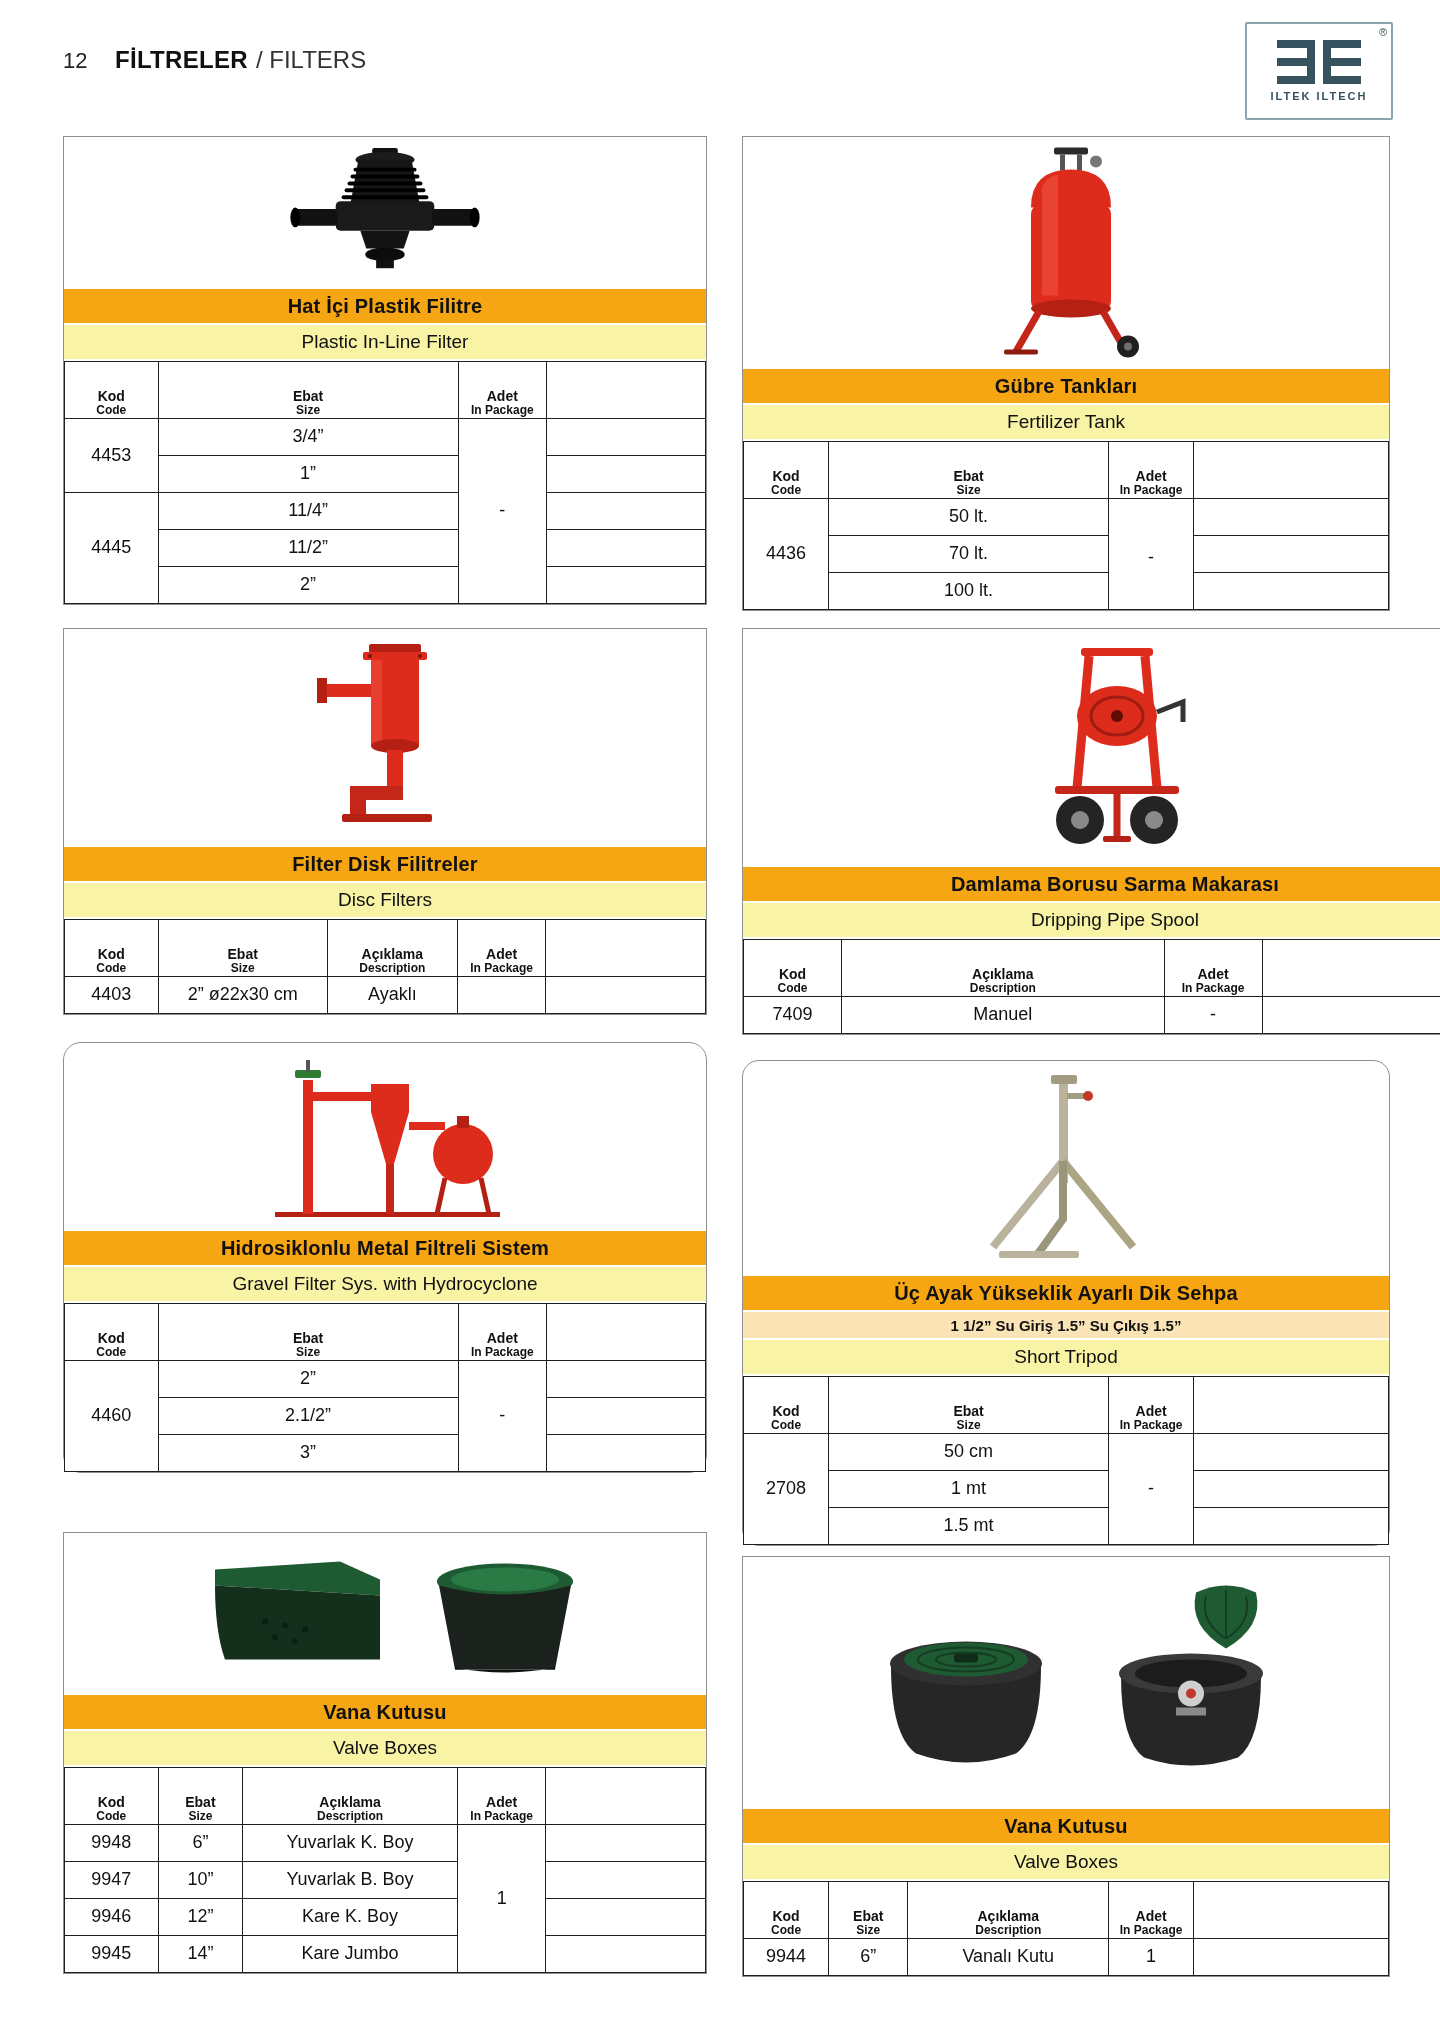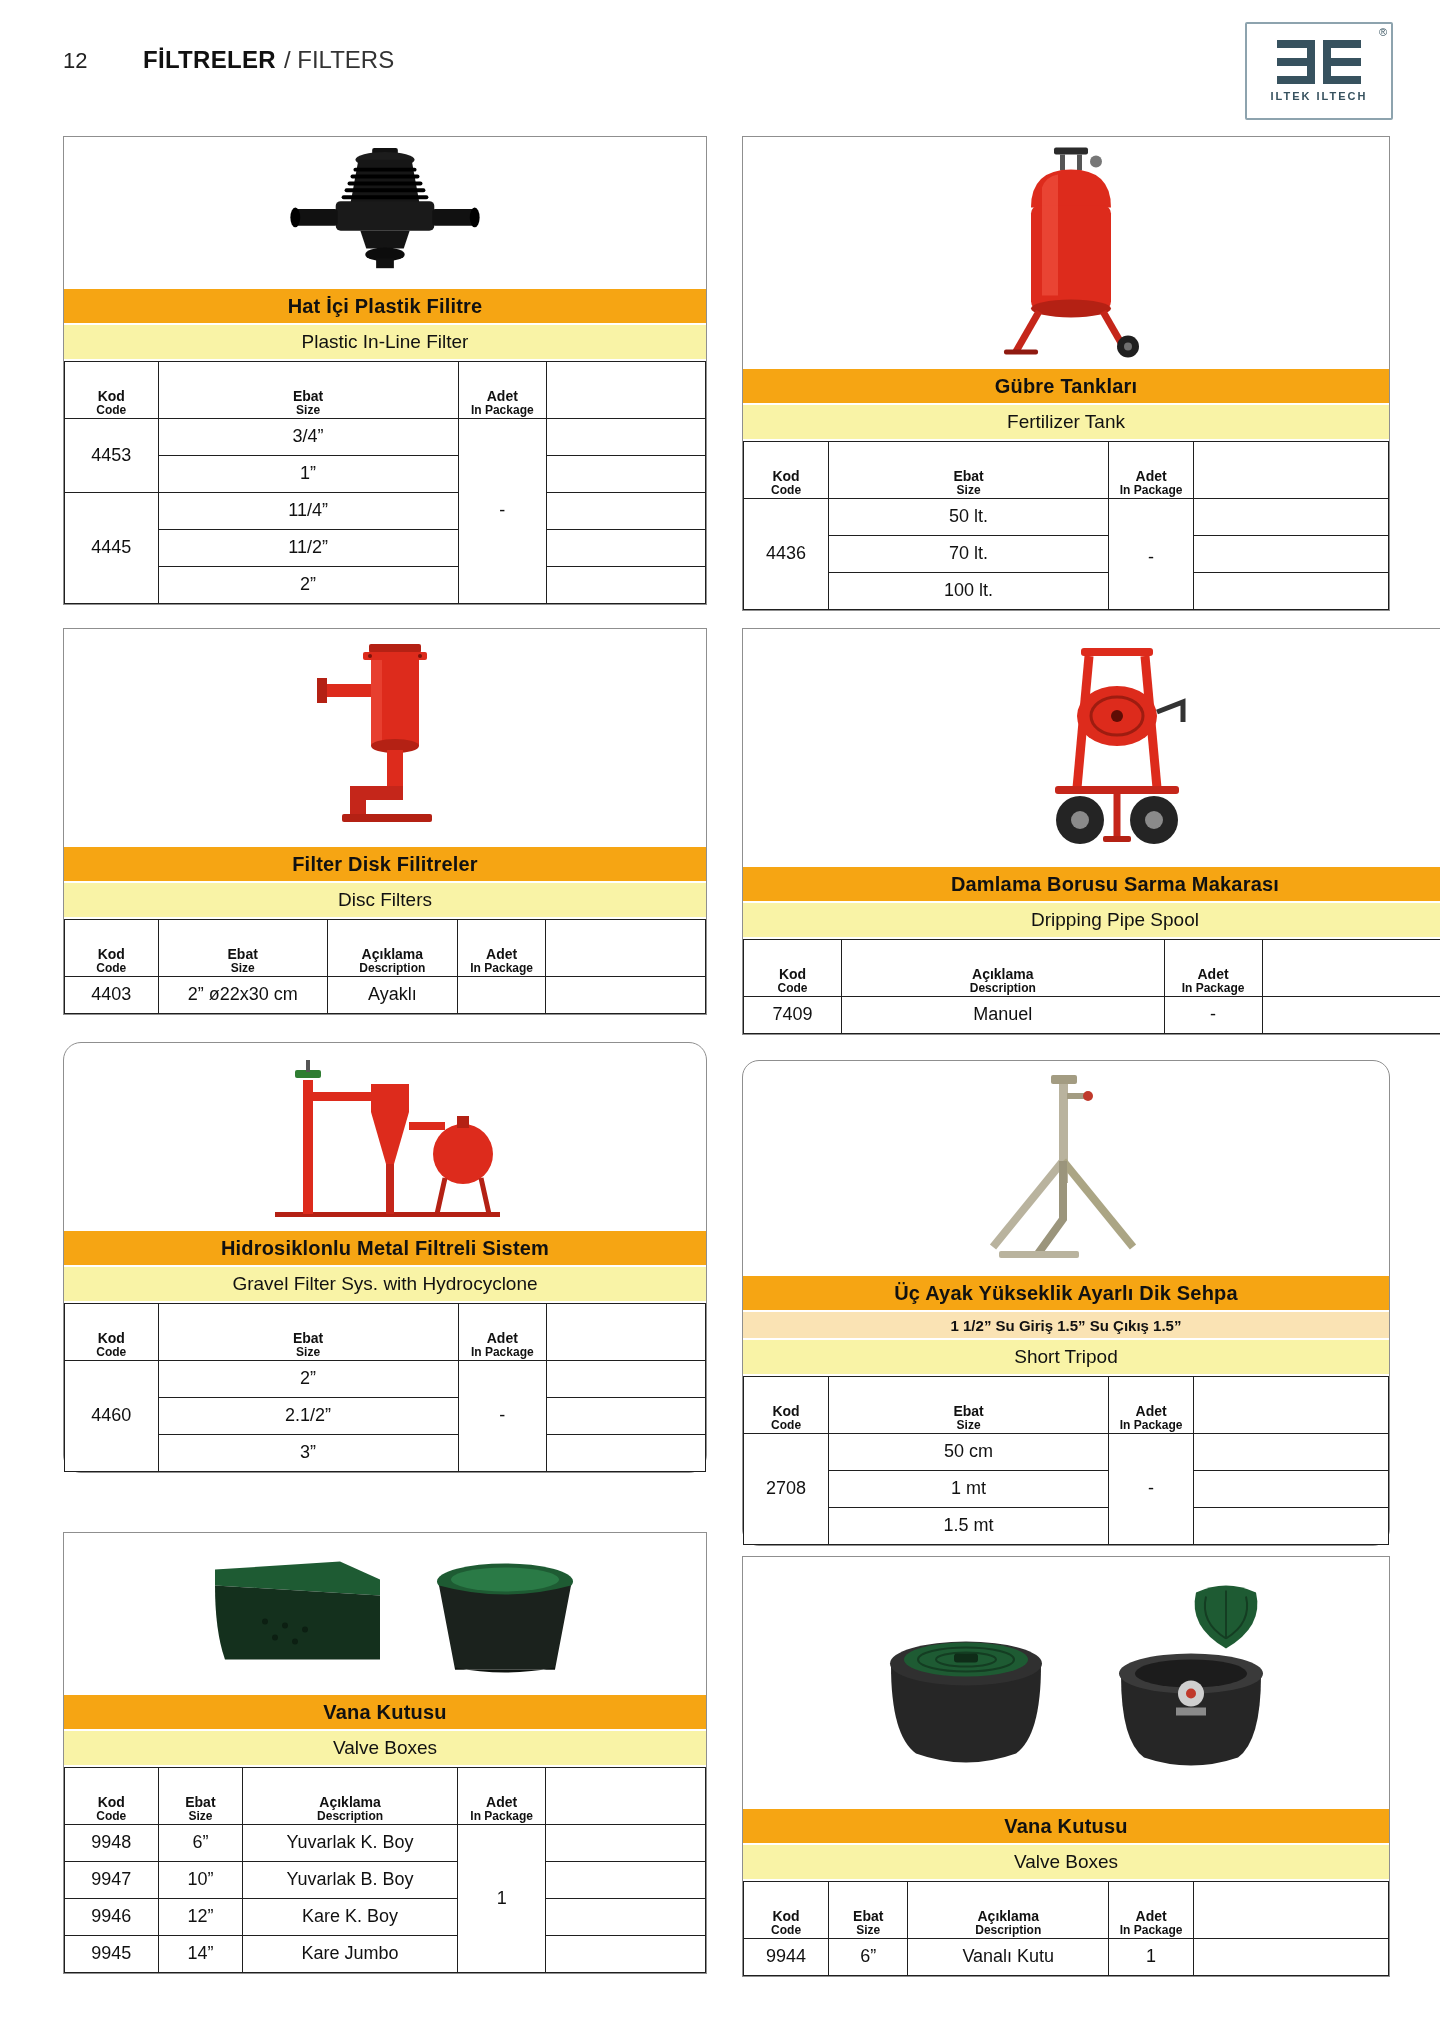--- a/index.html
+++ b/index.html
@@ -5,21 +5,21 @@
   * { margin:0; padding:0; box-sizing:border-box; }
   html,body { background:#ffffff; }
   .page {
     position:relative; width:1440px; height:2039px; background:#ffffff;
     font-family:"Liberation Sans", sans-serif; color:#111; overflow:hidden;
   }
 
   
   .page-header { position:absolute; left:63px; top:46px; display:flex; align-items:baseline;justify-content:space-between; }
   .page-num { font-size:22px; color:#222; width:52px; }
-  .title-tr { font-size:24px; font-weight:bold; letter-spacing:.3px;margin-left:28px; }
+  .title-tr { font-size:24px; font-weight:bold; letter-spacing:.3px; }
   .title-en { font-size:24px; color:#333; margin-left:8px; }
 
   
   .logo {
     position:absolute; left:1245px; top:22px; width:148px; height:98px;
     border:2px solid #8da3ae; border-radius:2px; background:#fff;
     display:flex; flex-direction:column; align-items:center; justify-content:center; gap:6px;
   }
   .logo-reg { position:absolute; top:2px; right:4px; font-size:11px; color:#37525F; }
   .logo-text { font-size:11px; font-weight:bold; letter-spacing:2px; color:#37525F; }

